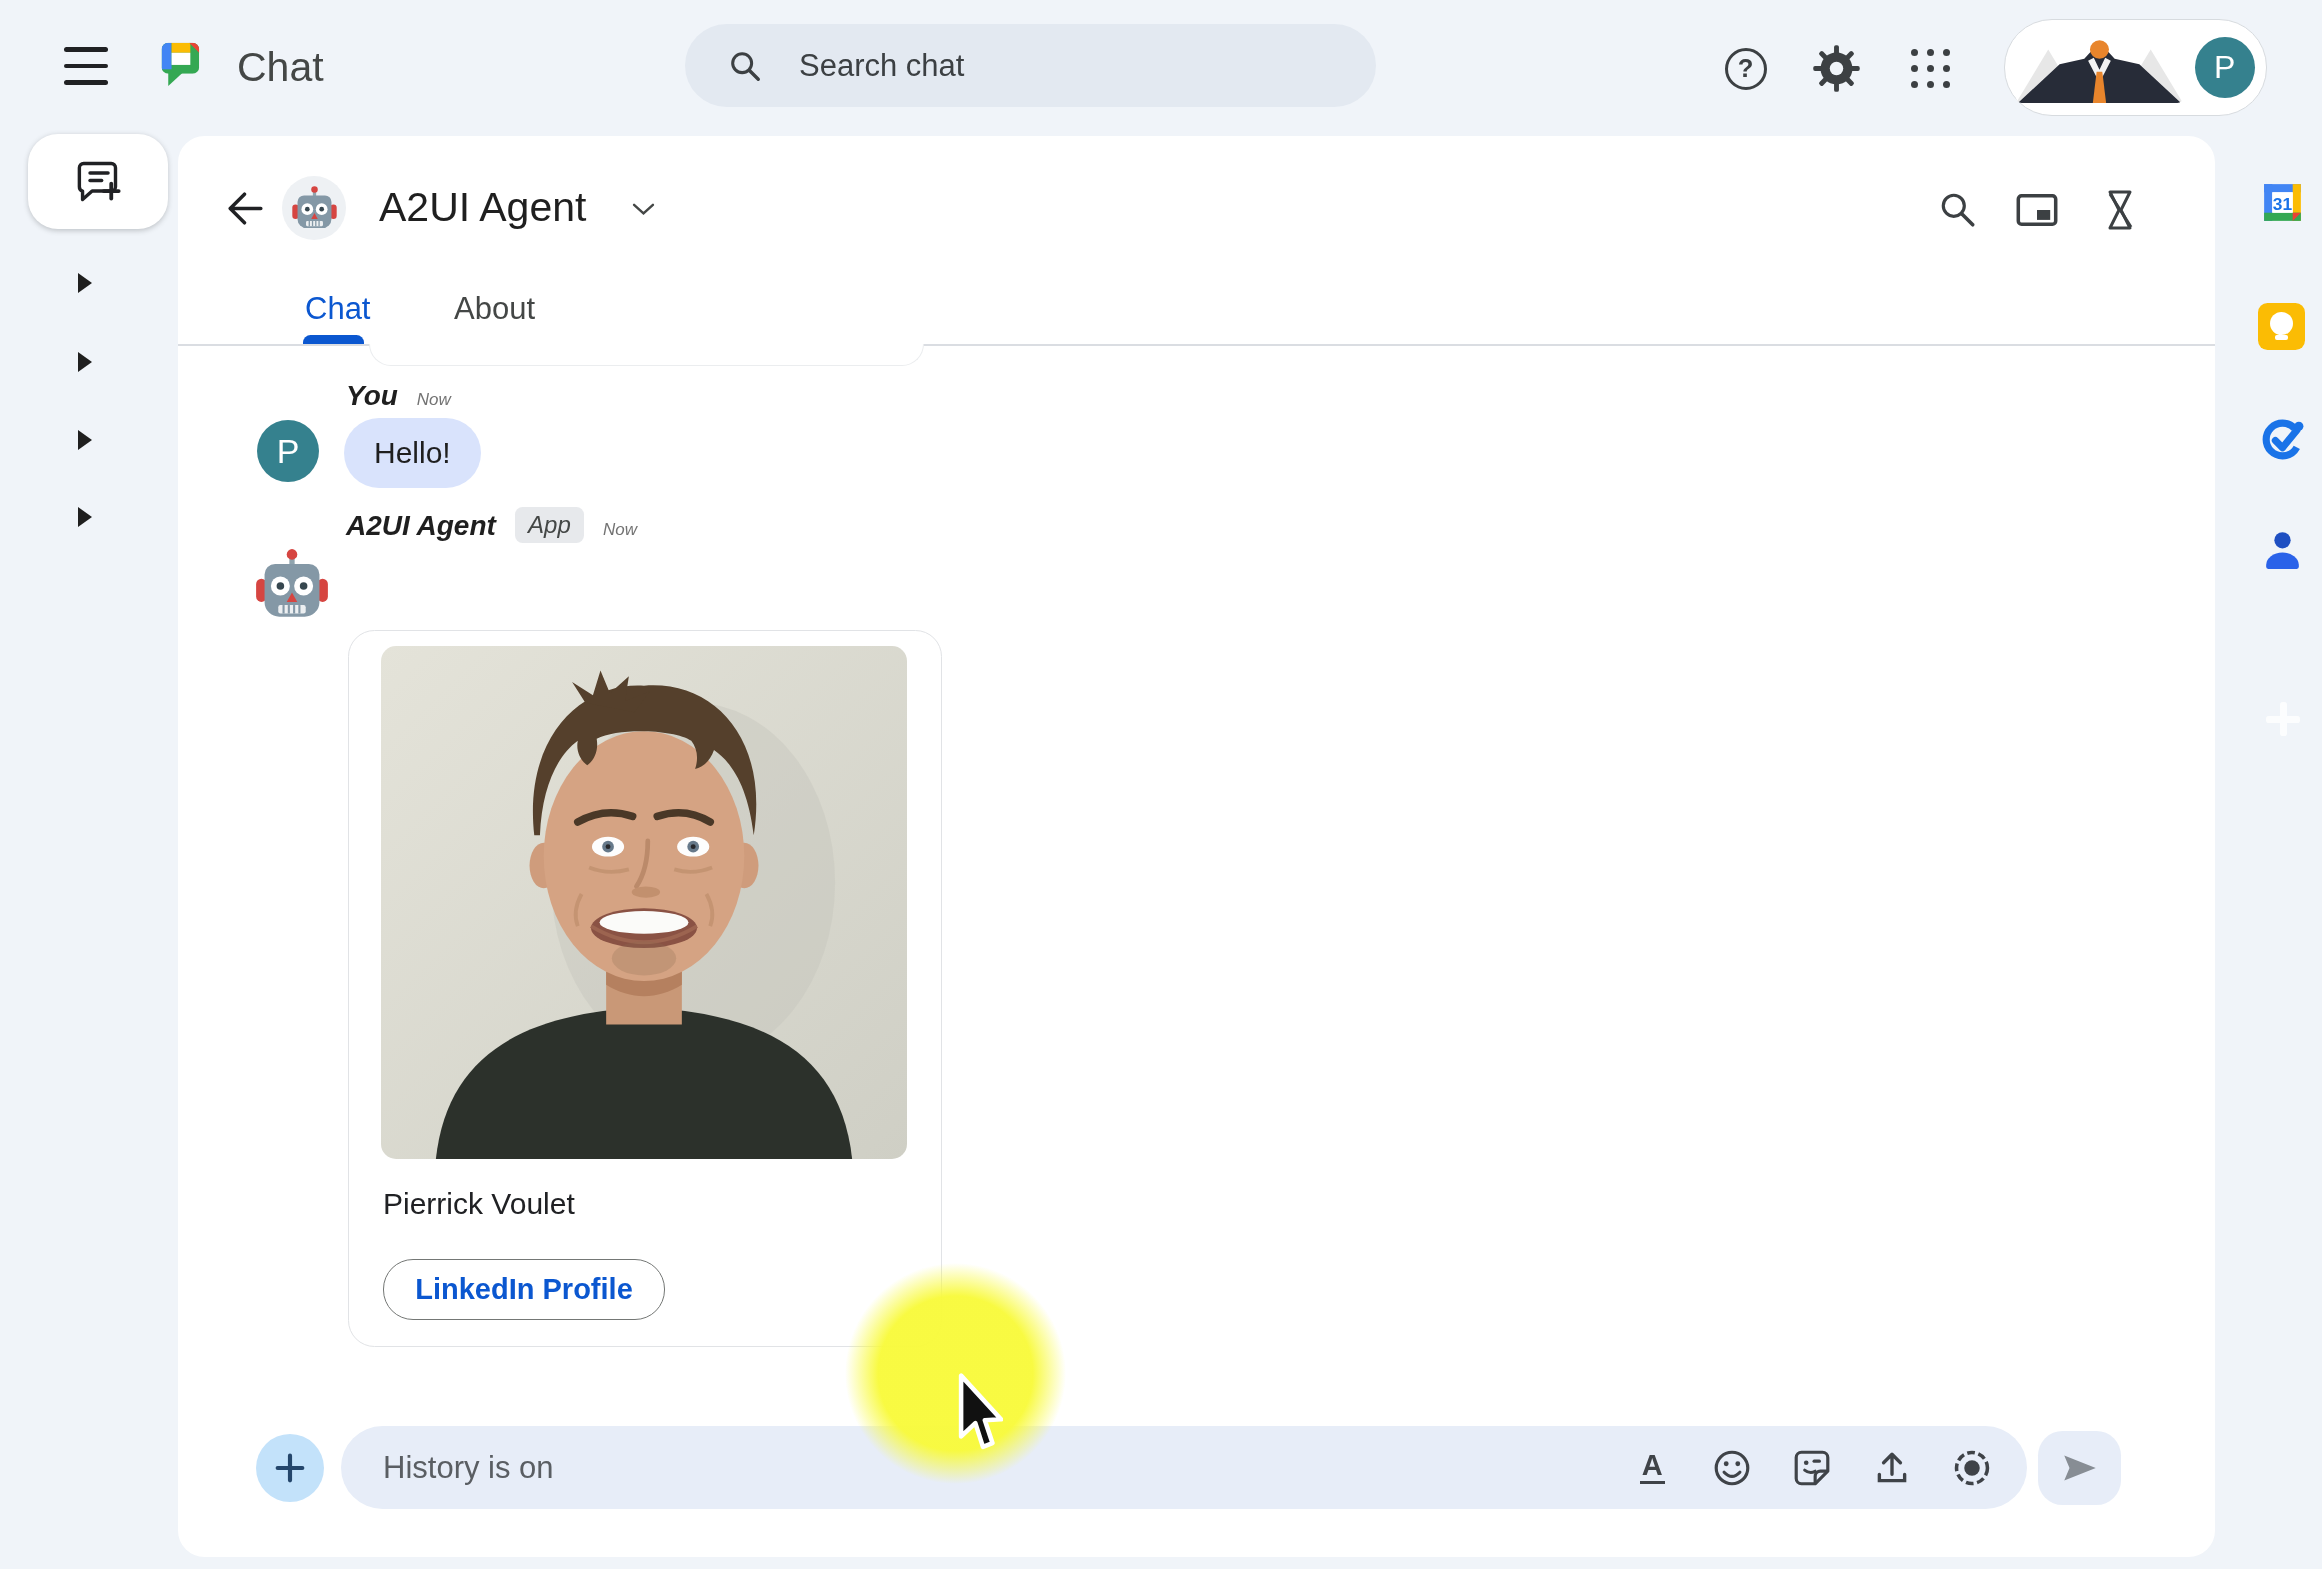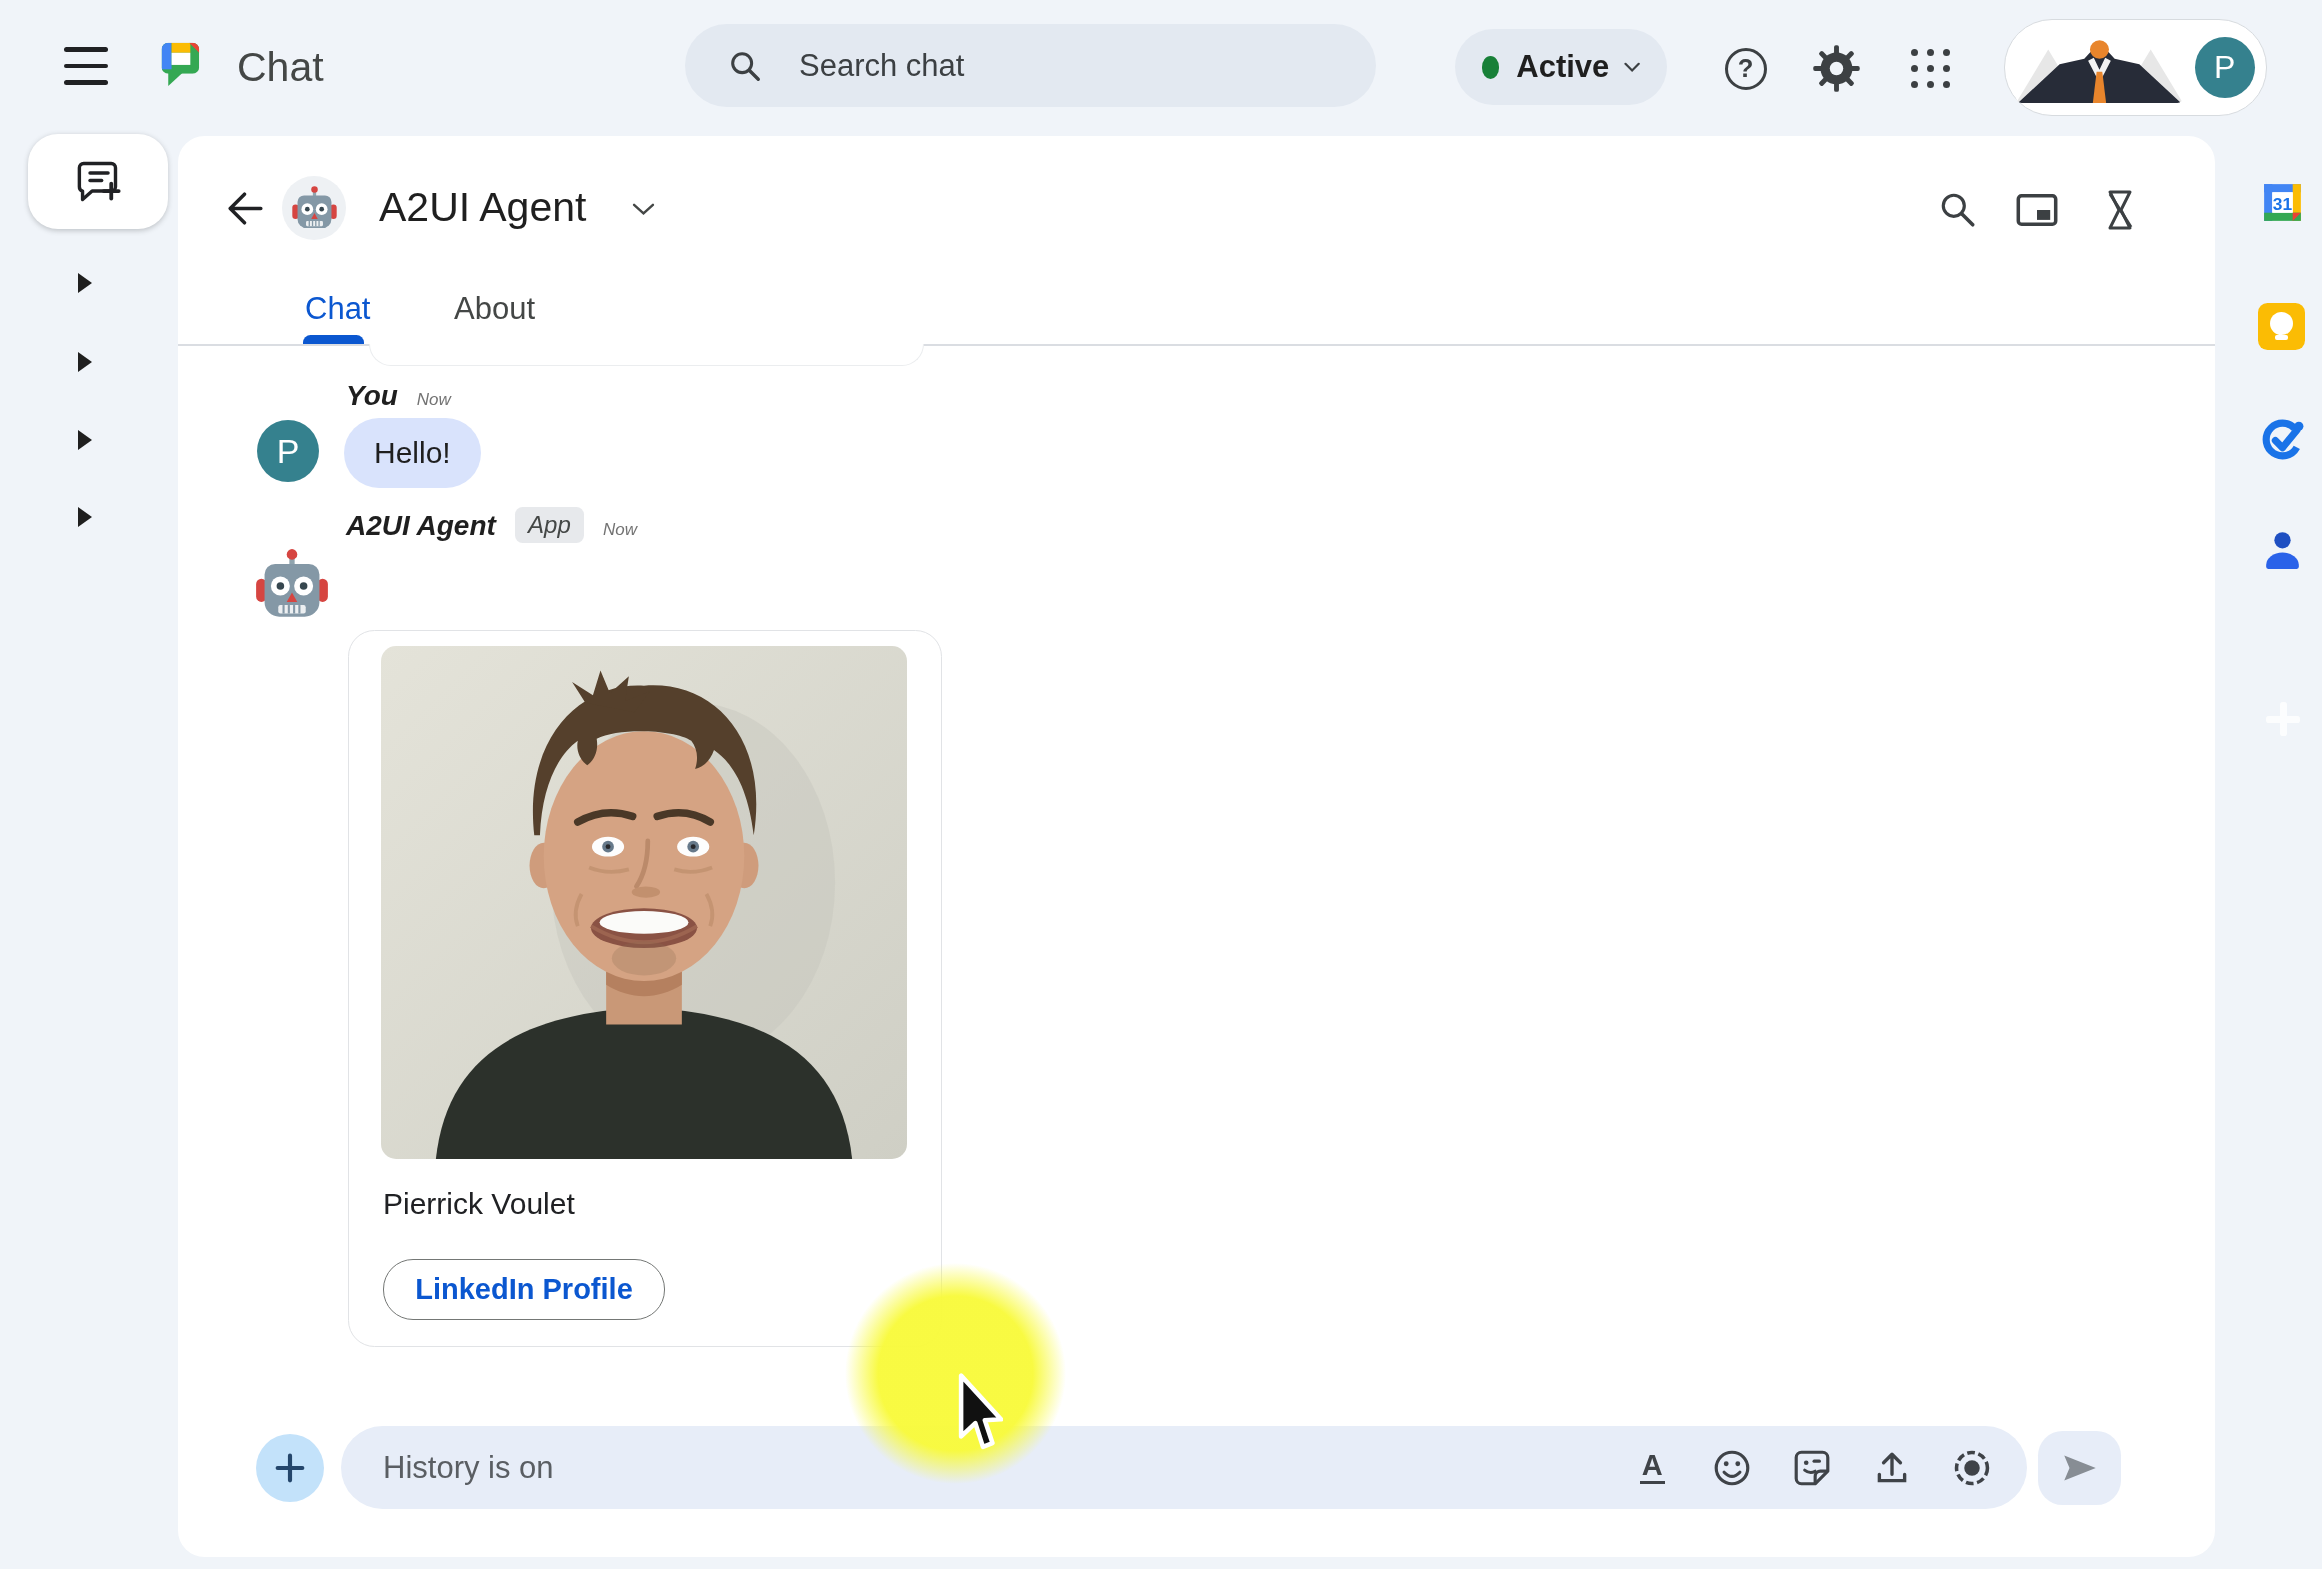--- a/index.html
+++ b/index.html
@@ -117,27 +117,20 @@
     <div class="app-name">Chat</div>
 
     <div class="search-pill">
       <svg width="36" height="36" viewBox="0 0 38 38">
           <circle cx="16" cy="16" r="10" fill="none" stroke="#3c4043" stroke-width="3.2"></circle>
           <line x1="24" y1="24" x2="33" y2="33" stroke="#3c4043" stroke-width="3.6" stroke-linecap="round"></line>
         </svg>
       <input placeholder="Search chat" style="">
     </div>
 
-    <div class="status-pill">
-      <span class="status-dot"></span>
-      <span class="status-label">Active</span>
-      <svg class="chev-down" viewBox="0 0 22 13">
-          <path d="M2 2 L11 11 L20 2" fill="none" stroke="#3c4043" stroke-width="3" stroke-linecap="round"></path>
-        </svg>
-    </div>
 
     <div class="round-icon-btn" style="left:1715px">
       <span class="help-circle">?</span>
     </div>
     <div class="round-icon-btn" style="left:1806px">
       <svg width="49" height="49" viewBox="0 0 40 40">
         <g fill="#3c4043">
           <rect x="18" y="1" width="4" height="8" rx="1.5"></rect>
             <rect x="18" y="31" width="4" height="8" rx="1.5"></rect>
           <rect x="18" y="1" width="4" height="8" rx="1.5" transform="rotate(45 20 20)"></rect>

